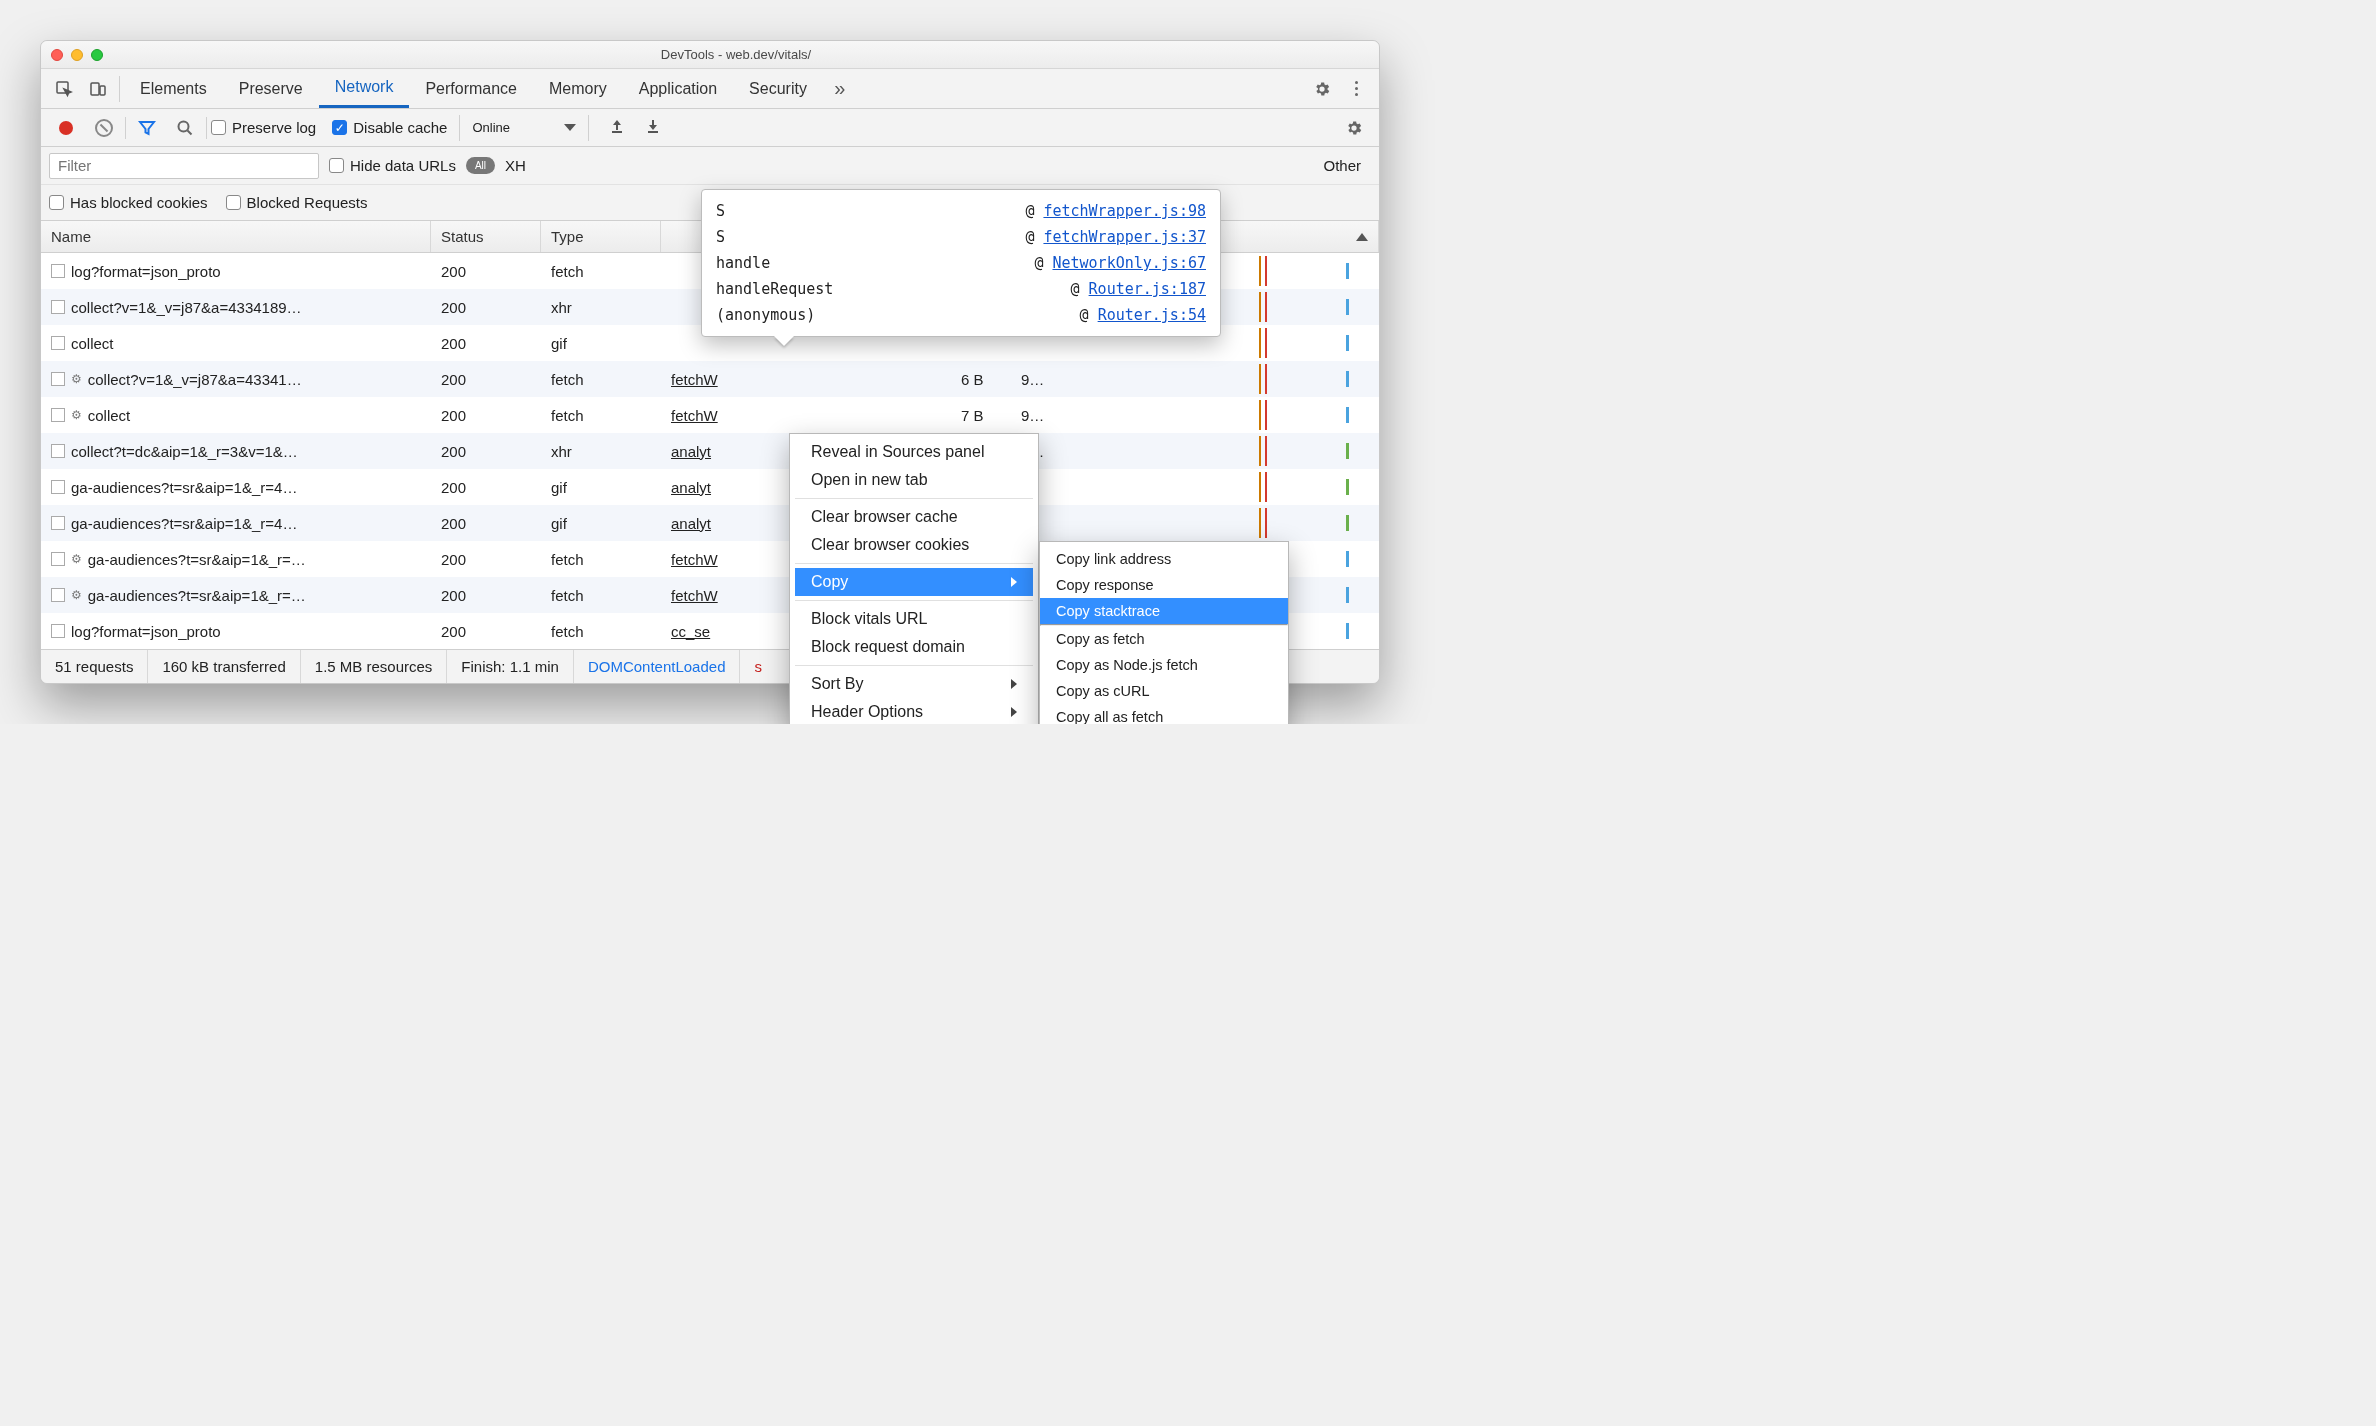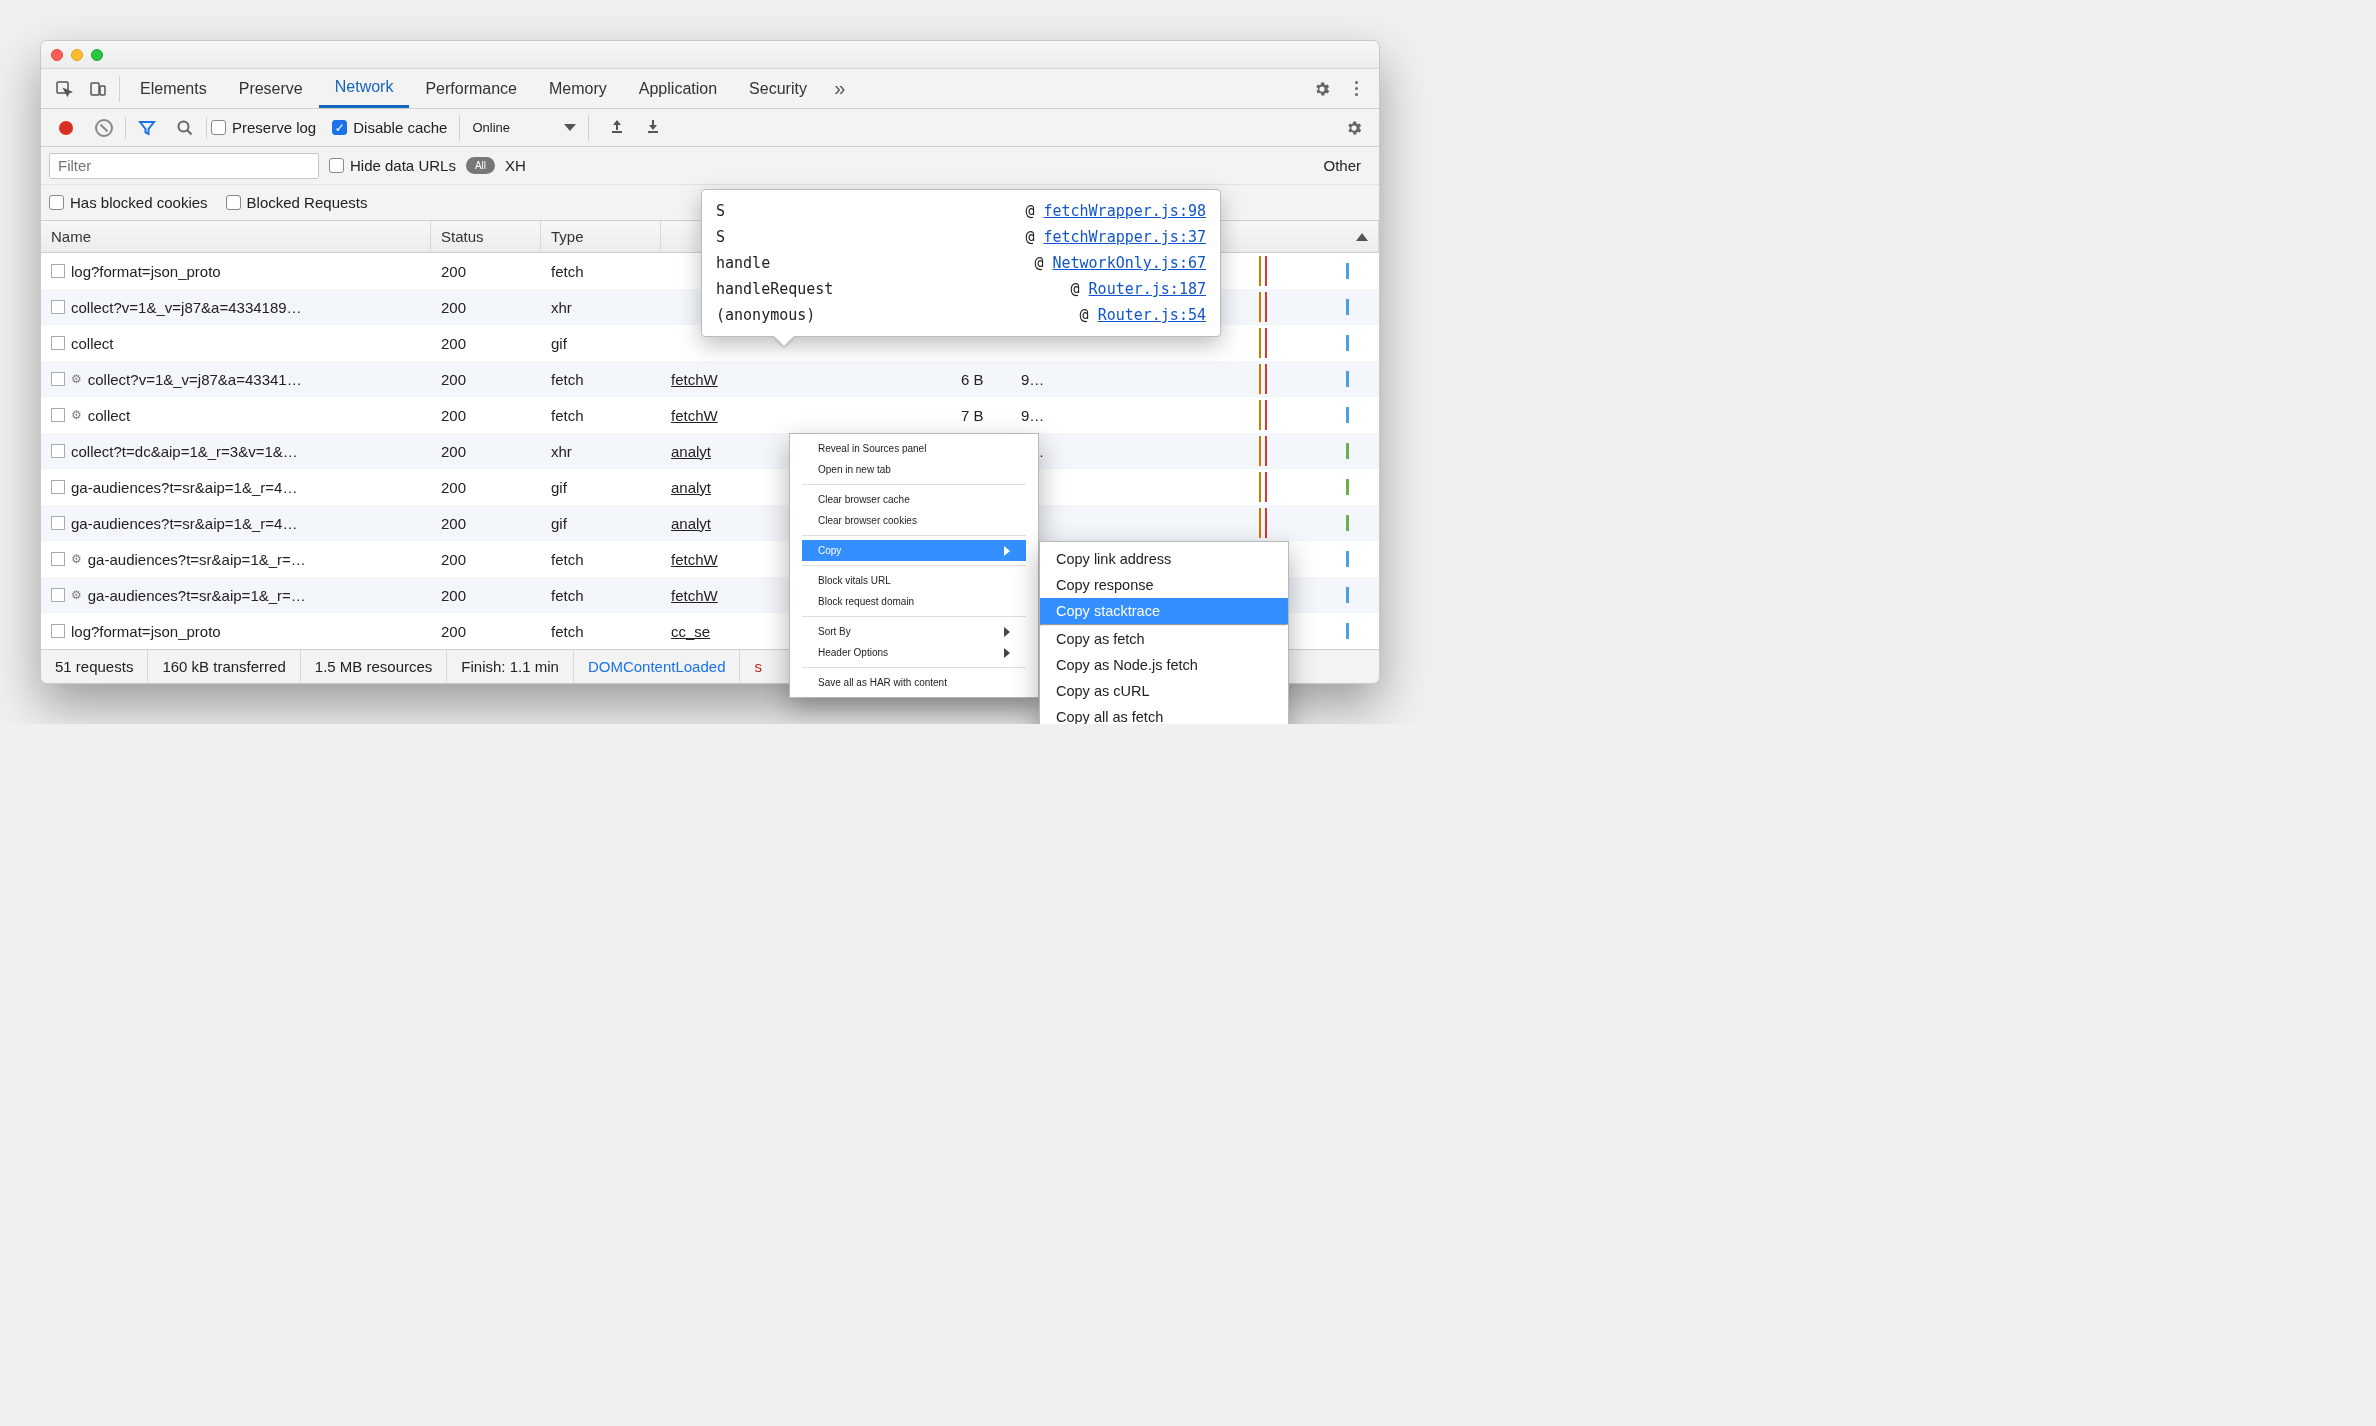--- a/index.html
+++ b/index.html
@@ -123,21 +123,21 @@
   font-family:Menlo,Consolas,monospace;font-size:15px;
 }
 .tt-row{display:flex;justify-content:space-between;padding:4px 0;align-items:baseline;}
 .tt-row a{color:#1155cc;text-decoration:underline;}
 .tt-sep{font-style:italic;color:#222;padding:6px 0;}
 .tt-tail{position:absolute;left:72px;bottom:-10px;width:0;height:0;border-left:10px solid transparent;border-right:10px solid transparent;border-top:10px solid #fff;filter:drop-shadow(0 2px 1px rgba(0,0,0,.2));}
 
 .ctx{
   position:absolute;left:748px;top:392px;width:250px;background:#fff;
   border:1px solid #b8b8b8;box-shadow:0 10px 26px rgba(0,0,0,.3);
-  font-size:10px;padding:4px 12px;
+  font-size:16px;padding:4px 5px;
 }
 .ctx hr{border:none;border-top:1px solid #e0e0e0;margin:4px 0;}
 .ctx-item{padding:5px 16px;display:flex;justify-content:space-between;align-items:center;color:#222;}
 .ctx-item.hl{background:#338fff;color:#fff;}
 .caret{width:0;height:0;border-top:5px solid transparent;border-bottom:5px solid transparent;border-left:6px solid #444;}
 .ctx-item.hl .caret{border-left-color:#fff;}
 
 .ctx2{
   position:absolute;left:998px;top:500px;width:250px;background:#fff;
   border:1px solid #b8b8b8;box-shadow:0 10px 26px rgba(0,0,0,.3);
@@ -155,20 +155,21 @@
 <body>
 
 <div class="window">
 
   <div class="titlebar">
     <div class="traffic">
       <span class="t-close"></span>
       <span class="t-min"></span>
       <span class="t-max"></span>
     </div>
+    <div class="titlebar-title">DevTools - web.dev/vitals/</div>
   </div>
 
   <div class="tabs-row">
     <div class="icon-btn">
       <svg width="18" height="18" viewBox="0 0 18 18" fill="none" stroke="#555" stroke-width="1.5">
           <rect x="2" y="2" width="11" height="11" rx="1"></rect>
           <path d="M9 9 l7 3 -2.5 1 -1 2.5z" fill="#555"></path>
         </svg>
     </div>
     <div class="icon-btn">

